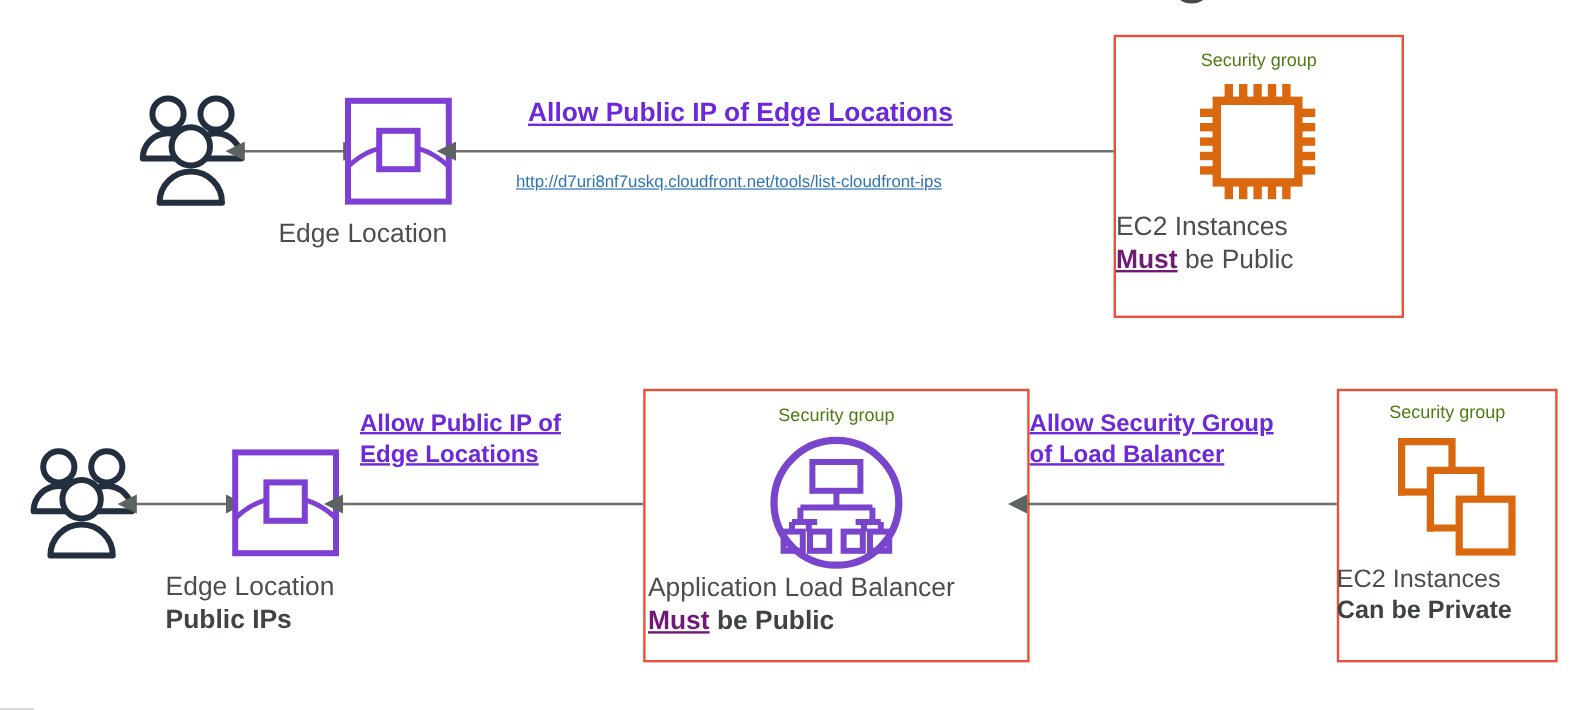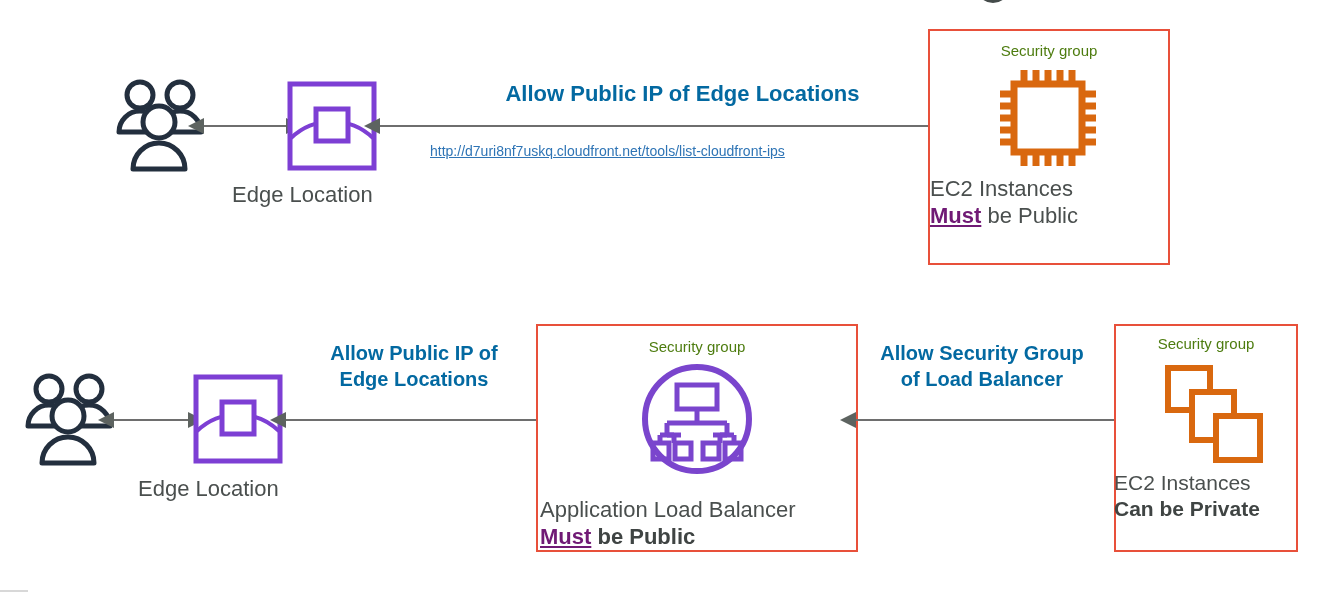--- a/index.html
+++ b/index.html
@@ -33,25 +33,26 @@
   .caption{
     text-align:left;
     font-size:22px;
     color:#4a4f4e;
     line-height:1.22;
     white-space:nowrap;
   }
   .caption .b{font-weight:bold;color:#3f4443;}
   .caption .bu{font-weight:bold;text-decoration:underline;color:#701a75;}
   .arrow-label{
-    text-align:center;
+    text-align:left;
     font-size:20px;
     font-weight:bold;
-    color:#0369a1;
+    color:#6d28d9;
     line-height:1.3;
+    text-decoration:underline;
   }
   .link{
     font-size:14px;
     color:#2E74B5;
     text-decoration:underline;
     text-align:left;
     white-space:nowrap;
     cursor:pointer;
   }
   .topcut{
@@ -177,20 +178,21 @@
     <line x1="6" y1="11" x2="84" y2="11" stroke="#6E6E6E" stroke-width="2" marker-start="url(#ahL)" marker-end="url(#ahR)"></line>
   </svg>
 
   <svg class="abs" style="left:194px;top:375px;" width="88" height="88">
     <rect x="2" y="2" width="84" height="84" fill="#ffffff" stroke="#7D3FD4" stroke-width="5"></rect>
     <path d="M3 56 C 26 34, 62 34, 85 56" fill="none" stroke="#7D3FD4" stroke-width="4"></path>
     <rect x="28" y="27" width="32" height="32" fill="#ffffff" stroke="#7D3FD4" stroke-width="5"></rect>
   </svg>
   <div class="abs caption" style="left:138px;top:476px;width:200px;">
     <div>Edge Location</div>
+    <div class="b">Public IPs</div>
   </div>
 
   <svg class="abs" style="left:278px;top:409px;" width="270" height="22">
     <line x1="6" y1="11" x2="264" y2="11" stroke="#6E6E6E" stroke-width="2" marker-start="url(#ahL)" marker-end="url(#ahR)"></line>
   </svg>
 
   <div class="abs arrow-label" style="left:300px;top:340px;width:228px;">
     <div>Allow Public IP of</div>
     <div>Edge Locations</div>
   </div>
@@ -214,21 +216,21 @@
       <line x1="79" y1="72" x2="93" y2="72"></line>
       <line x1="79" y1="72" x2="79" y2="80"></line>
       <line x1="93" y1="72" x2="93" y2="80"></line>
       <rect x="12" y="80" width="16" height="16"></rect>
       <rect x="34" y="80" width="16" height="16"></rect>
       <rect x="62" y="80" width="16" height="16"></rect>
       <rect x="84" y="80" width="16" height="16"></rect>
     </g>
   </svg>
 
-  <div class="abs caption" style="left:540px;top:497px;width:314px;">
+  <div class="abs caption" style="left:540px;top:477px;width:314px;">
     <div>Application Load Balancer</div>
     <div>
       <span class="bu">Must</span><span class="b"> be Public</span>
     </div>
   </div>
 
   <svg class="abs" style="left:848px;top:409px;" width="306" height="22">
     <line x1="6" y1="11" x2="300" y2="11" stroke="#6E6E6E" stroke-width="2" marker-start="url(#ahL)" marker-end="url(#ahR)"></line>
   </svg>
 

